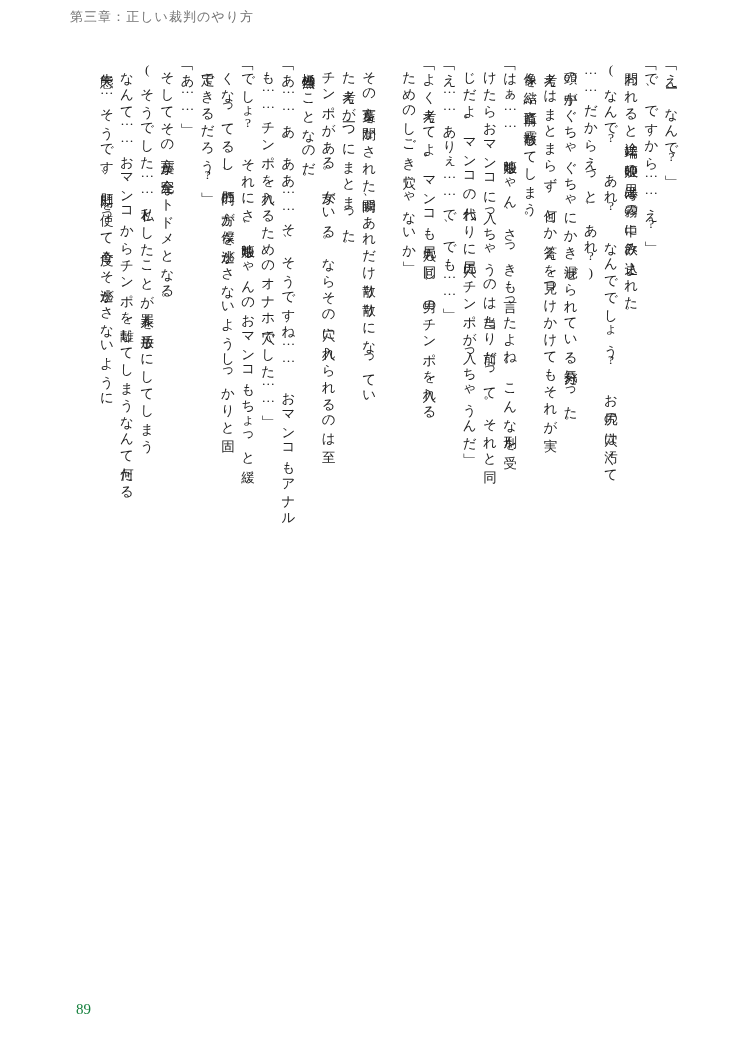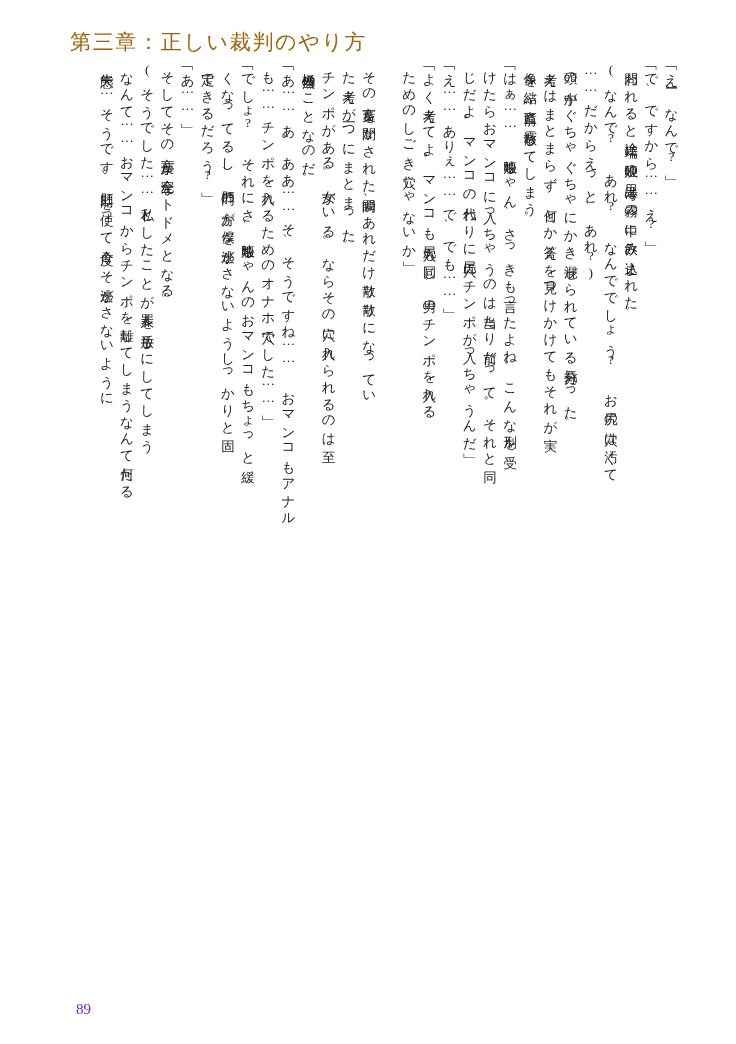--- a/index.html
+++ b/index.html
@@ -14,25 +14,25 @@
   .page {
     position: relative;
     width: 736px;
     height: 1044px;
     background: #ffffff;
     overflow: hidden;
     box-sizing: border-box;
   }
   .chapter-header {
     position: absolute;
-    top: 28px;
+    top: 8px;
     left: 70px;
-    font-size: 21px;
+    font-size: 13px;
     letter-spacing: 0.08em;
-    color: #a16207;
+    color: #737373;
     white-space: nowrap;
   }
   .body-area {
     position: absolute;
     top: 62px;
     left: 52px;
     right: 58px;
     bottom: 70px;
     display: flex;
     flex-direction: row-reverse;
@@ -66,21 +66,21 @@
     margin-right: 26px;
   }
   .col--indent {
     padding-top: 0px;
   }
   .page-number {
     position: absolute;
     left: 76px;
     bottom: 26px;
     font-size: 15px;
-    color: #6d28d9;
+    color: #15803d;
     margin-top: 16px;
   }
 </style>
 </head>
 <body>
 
 <div class="page">
 
   <div class="chapter-header">第三章：正しい裁判のやり方</div>
 

